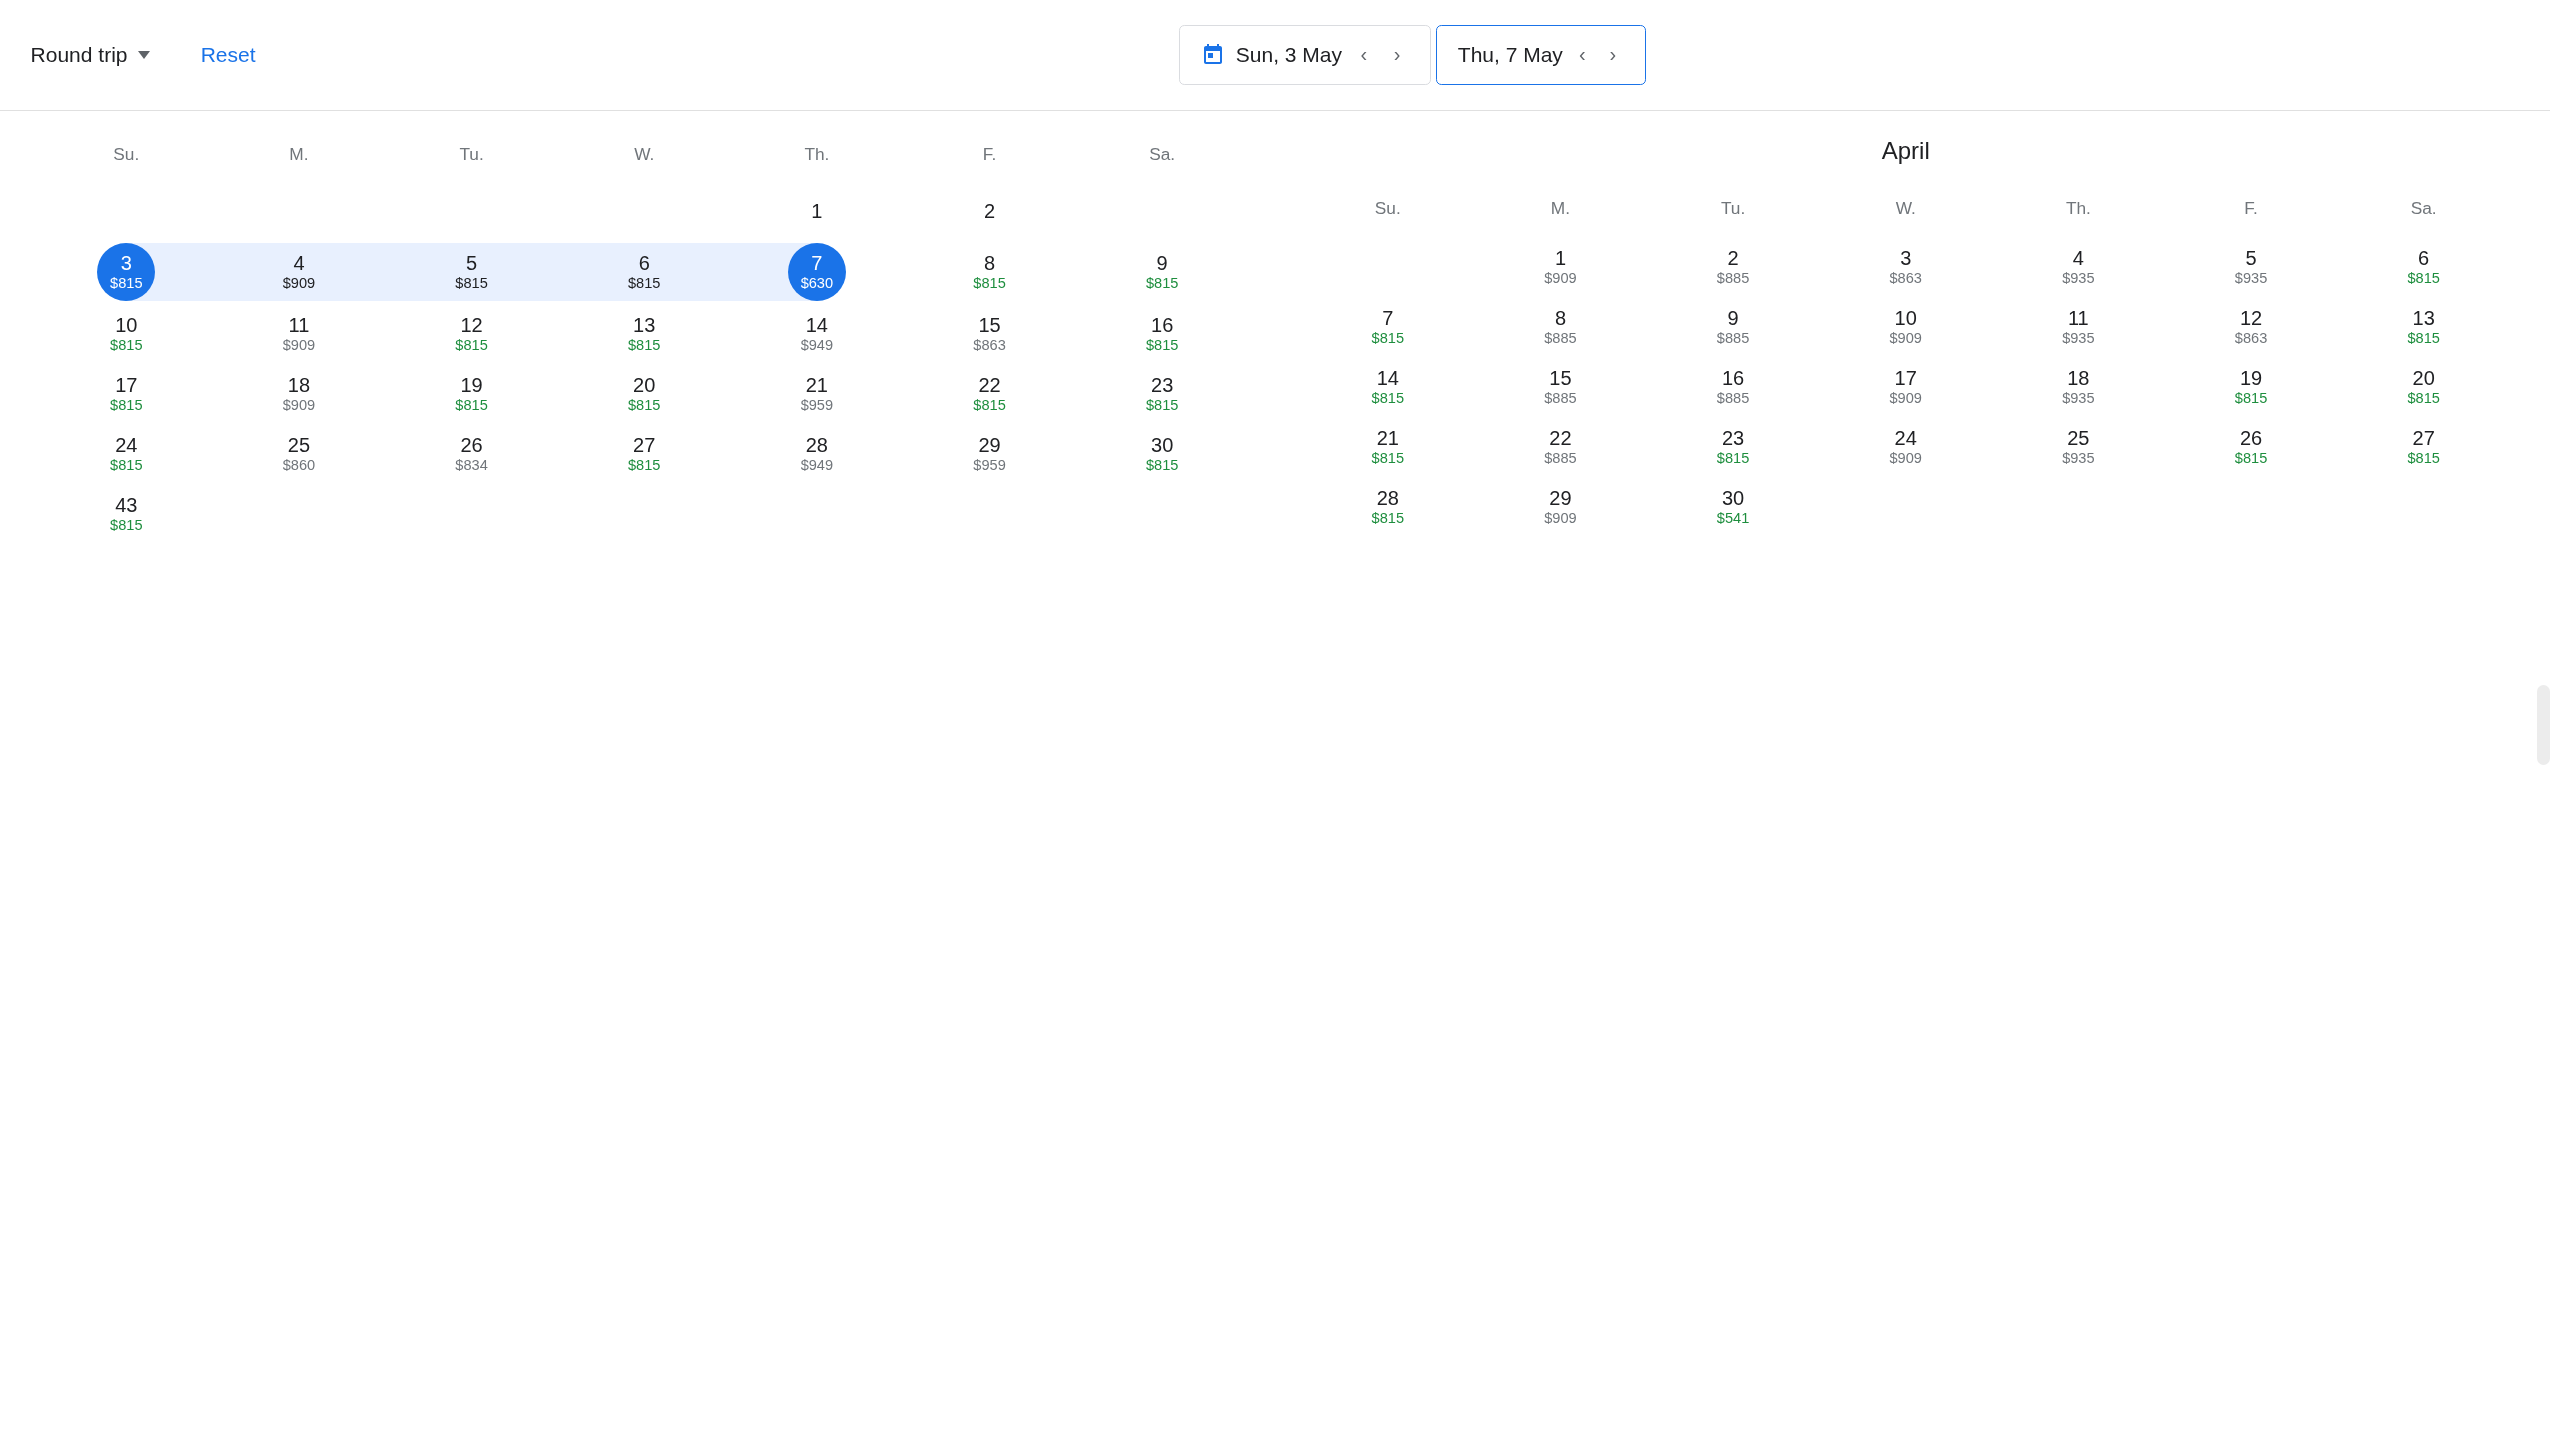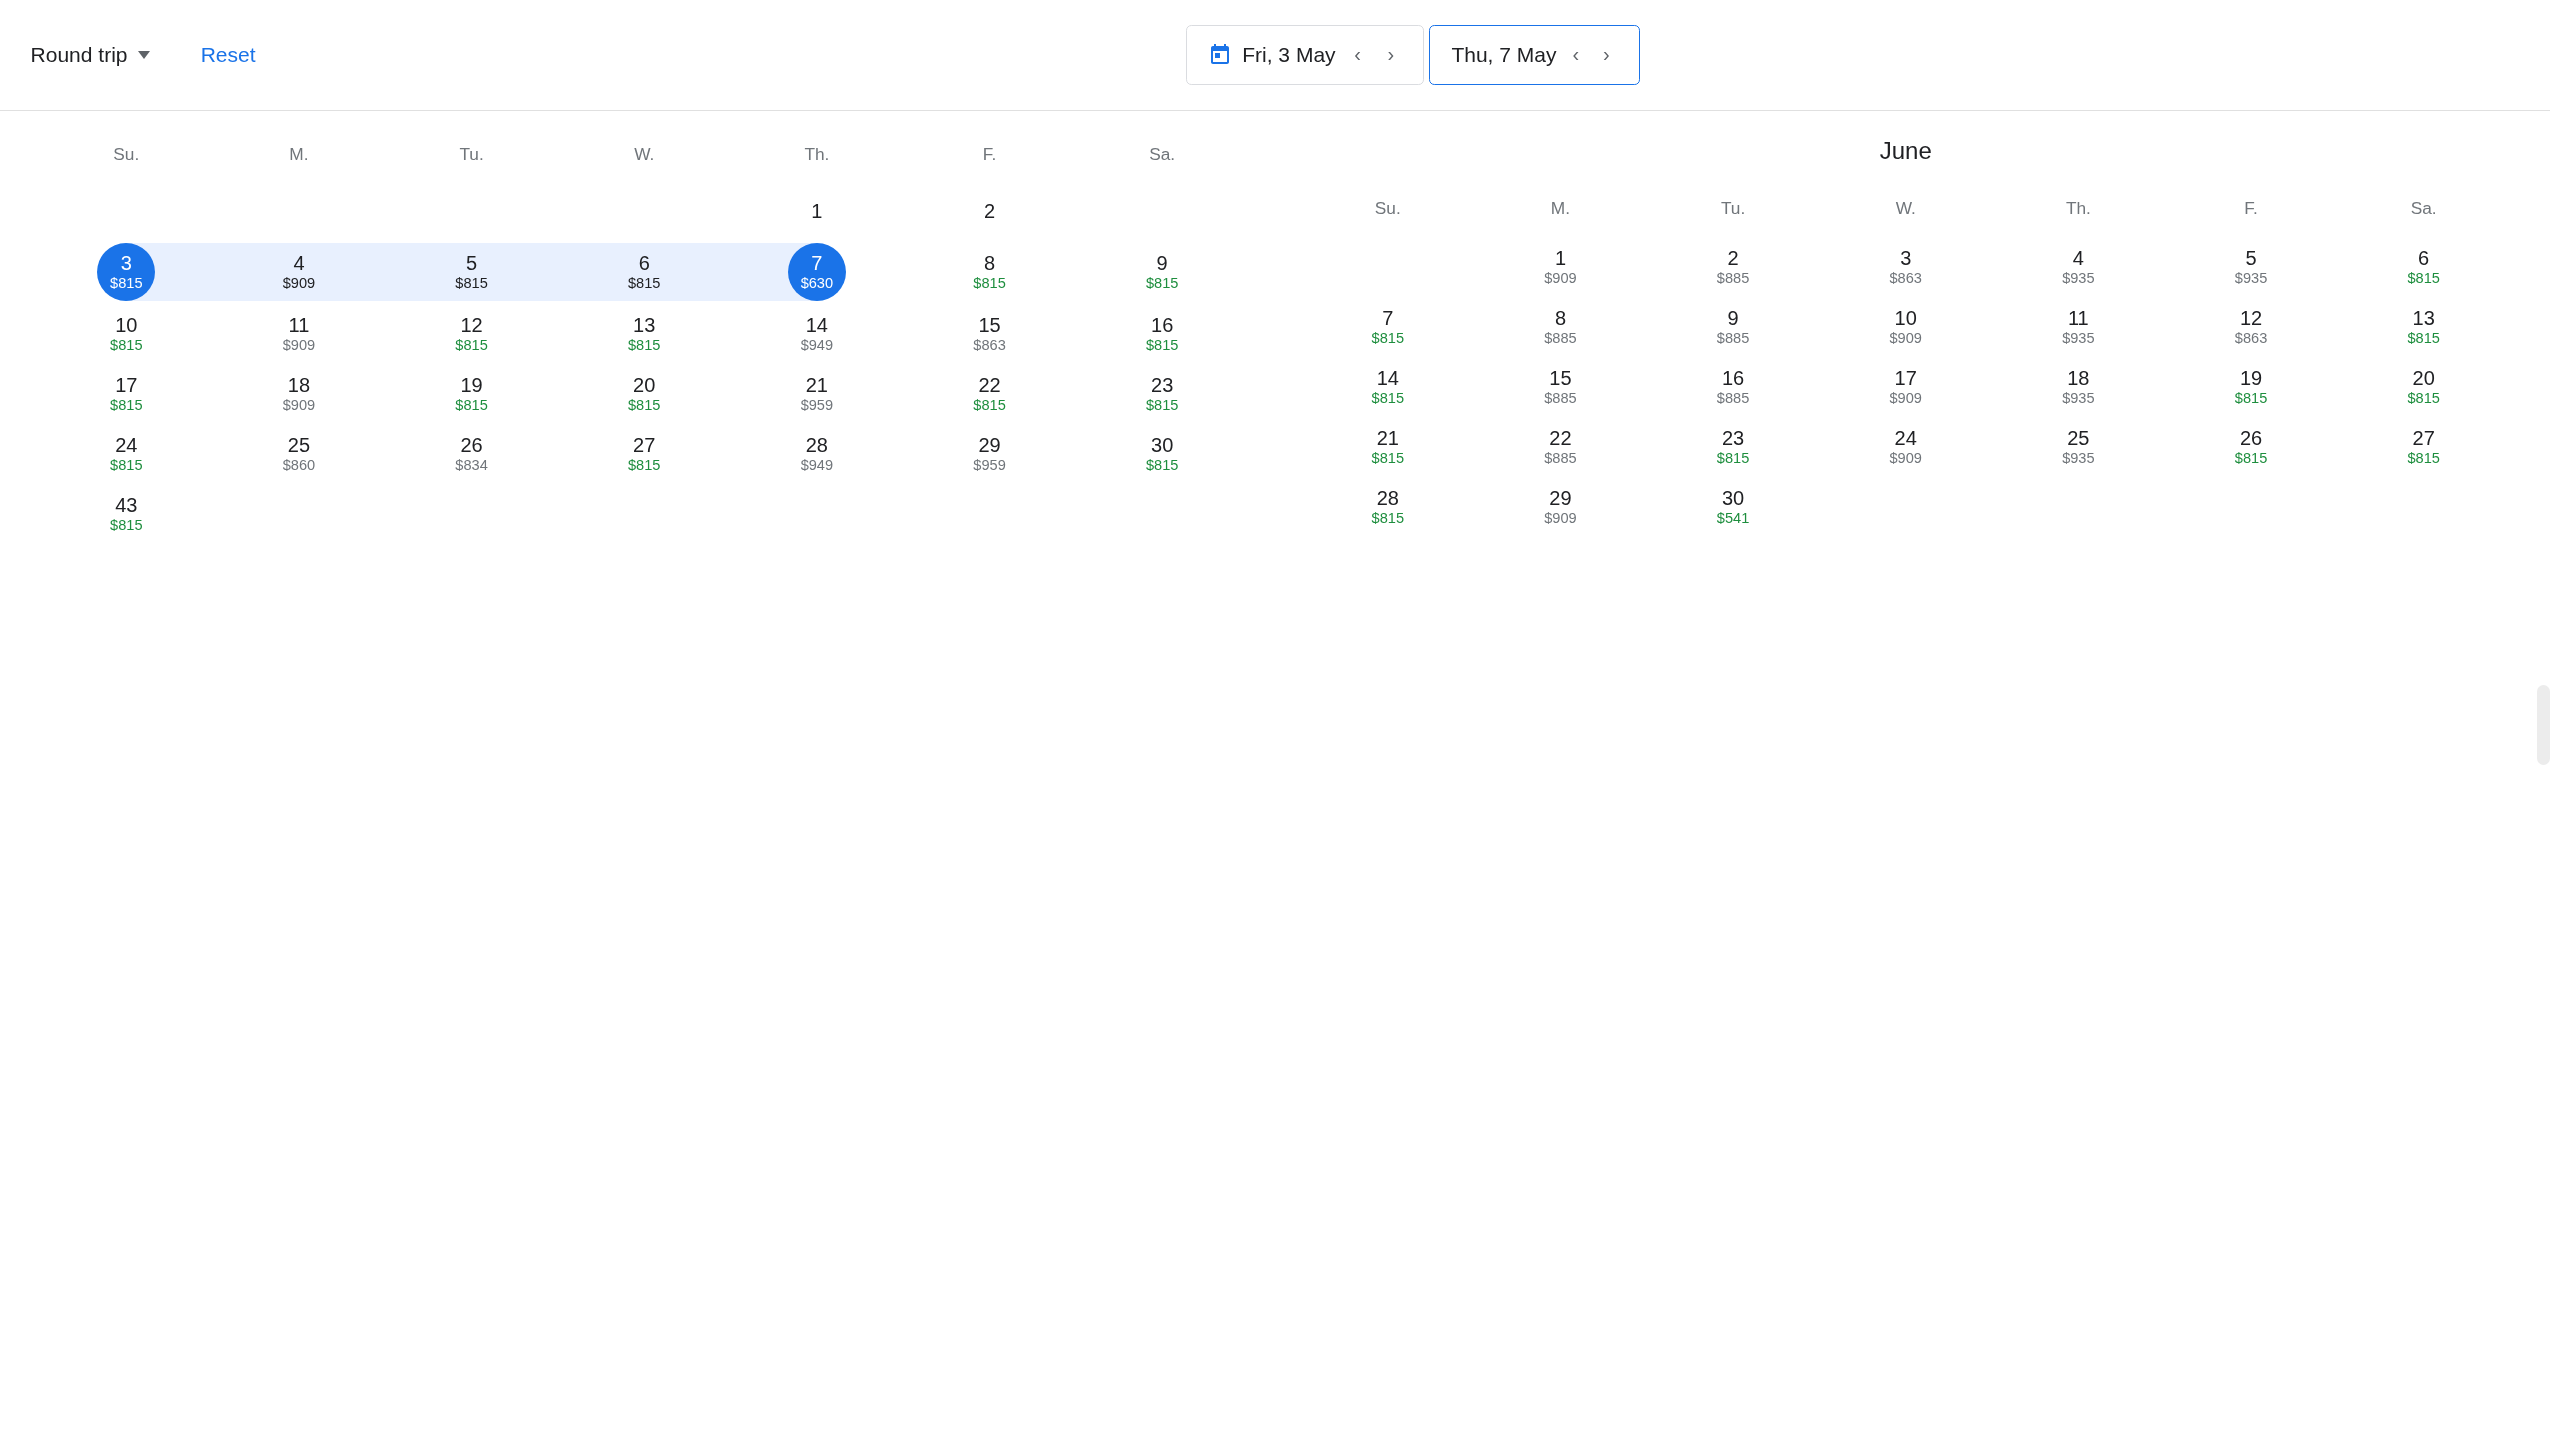--- a/index.html
+++ b/index.html
@@ -189,21 +189,21 @@
 
   <button class="reset-btn">Reset</button>
 
   <div class="date-picker-area">
     <div class="date-box" style="display:flex;align-items:center;gap:10.6px;">
       <span class="calendar-icon">
         <svg width="24" height="24" viewBox="0 0 24 24" fill="#1a73e8">
           <path d="M19 3h-1V1h-2v2H8V1H6v2H5C3.89 3 3 3.9 3 5v14c0 1.1.89 2 2 2h14c1.1 0 2-.9 2-2V5c0-1.1-.9-2-2-2zm0 16H5V8h14v11zM7 10h5v5H7z"></path>
         </svg>
       </span>
-      <span class="date-text">Fri, 3 May</span>
+      <span class="date-text">Sun, 3 May</span>
       <button class="nav-btn">‹</button>
       <button class="nav-btn">›</button>
     </div>
 
     <div class="date-box active" style="display:flex;align-items:center;gap:8px;margin-left:5.3px;">
       <span class="date-text">Thu, 7 May</span>
       <button class="nav-btn">‹</button>
       <button class="nav-btn">›</button>
     </div>
   </div>
@@ -436,21 +436,21 @@
         <div style="display: flex; align-items: center; justify-content: center; position: relative;">
           <div class="day-cell empty"></div>
         </div>
         <div style="display: flex; align-items: center; justify-content: center; position: relative;">
           <div class="day-cell empty"></div>
         </div>
       </div>
   </div>
 
   <div class="calendar">
-    <div class="month-title">June</div>
+    <div class="month-title">April</div>
     <div class="weekdays">
       <div class="weekday">Su.</div>
       <div class="weekday">M.</div>
       <div class="weekday">Tu.</div>
       <div class="weekday">W.</div>
       <div class="weekday">Th.</div>
       <div class="weekday">F.</div>
       <div class="weekday">Sa.</div>
     </div>
     <div class="days-grid" id="june-grid">

